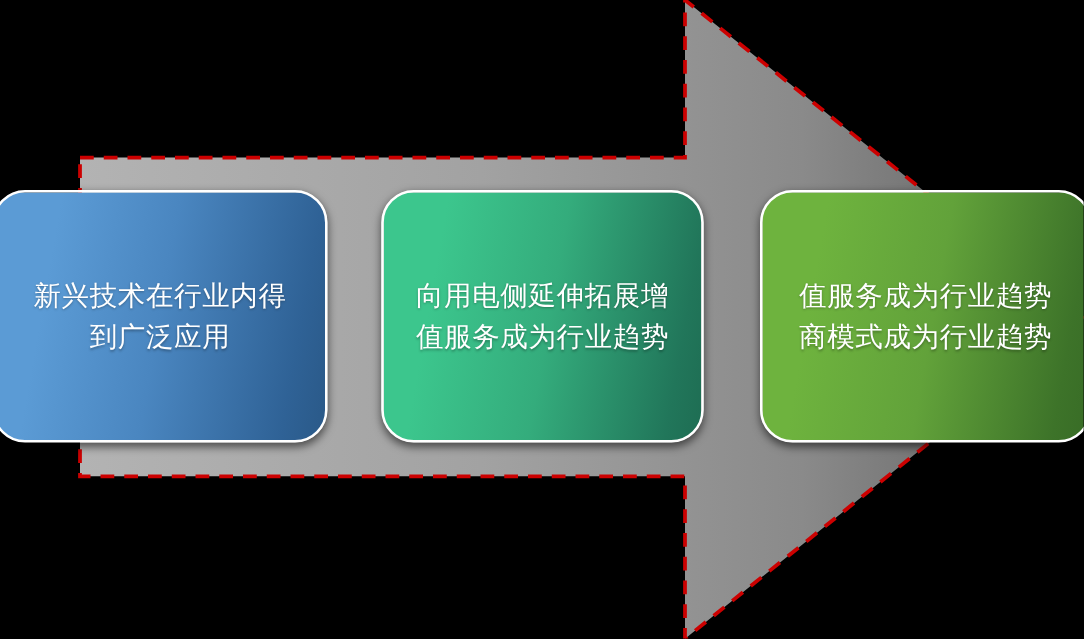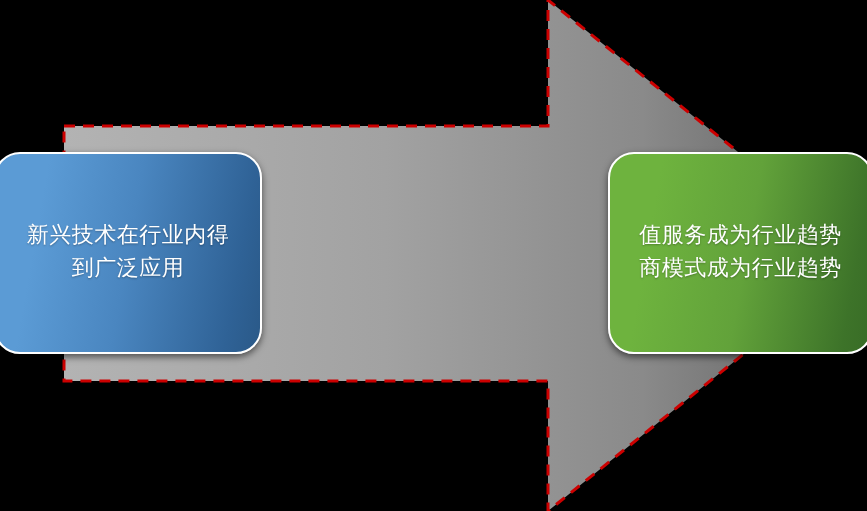--- a/index.html
+++ b/index.html
@@ -6,21 +6,21 @@
     margin: 0;
     padding: 0;
     background: #000000;
   }
   #stage {
     position: relative;
     width: 867px;
     height: 511px;
     background: #000000;
     overflow: hidden;
-    font-family: Liberation Mono, monospace;
+    font-family: Liberation Sans, sans-serif;
   }
 
   
   #arrow-layer {
     position: absolute;
     left: 0; top: 0;
     width: 867px; height: 511px;
   }
 
   
@@ -81,19 +81,23 @@
       </linearGradient>
     </defs>
     <polygon points="64,126 548,126 548,0 867,255 548,511 548,381 64,381" fill="url(#arrowGrad)" stroke="#cc0000" stroke-width="3" stroke-dasharray="11 8" stroke-linejoin="miter"></polygon>
   </svg>
 
   <div class="proc-box" id="box-1">
     <div class="proc-label">新兴技术在行业内得
 到广泛应用</div>
   </div>
 
+  <div class="proc-box" id="box-2">
+    <div class="proc-label">向用电侧延伸拓展增
+值服务成为行业趋势</div>
+  </div>
 
   <div class="proc-box" id="box-3">
     <div class="proc-label">值服务成为行业趋势
 商模式成为行业趋势</div>
   </div>
 
 </div>
 
 </body></html>

